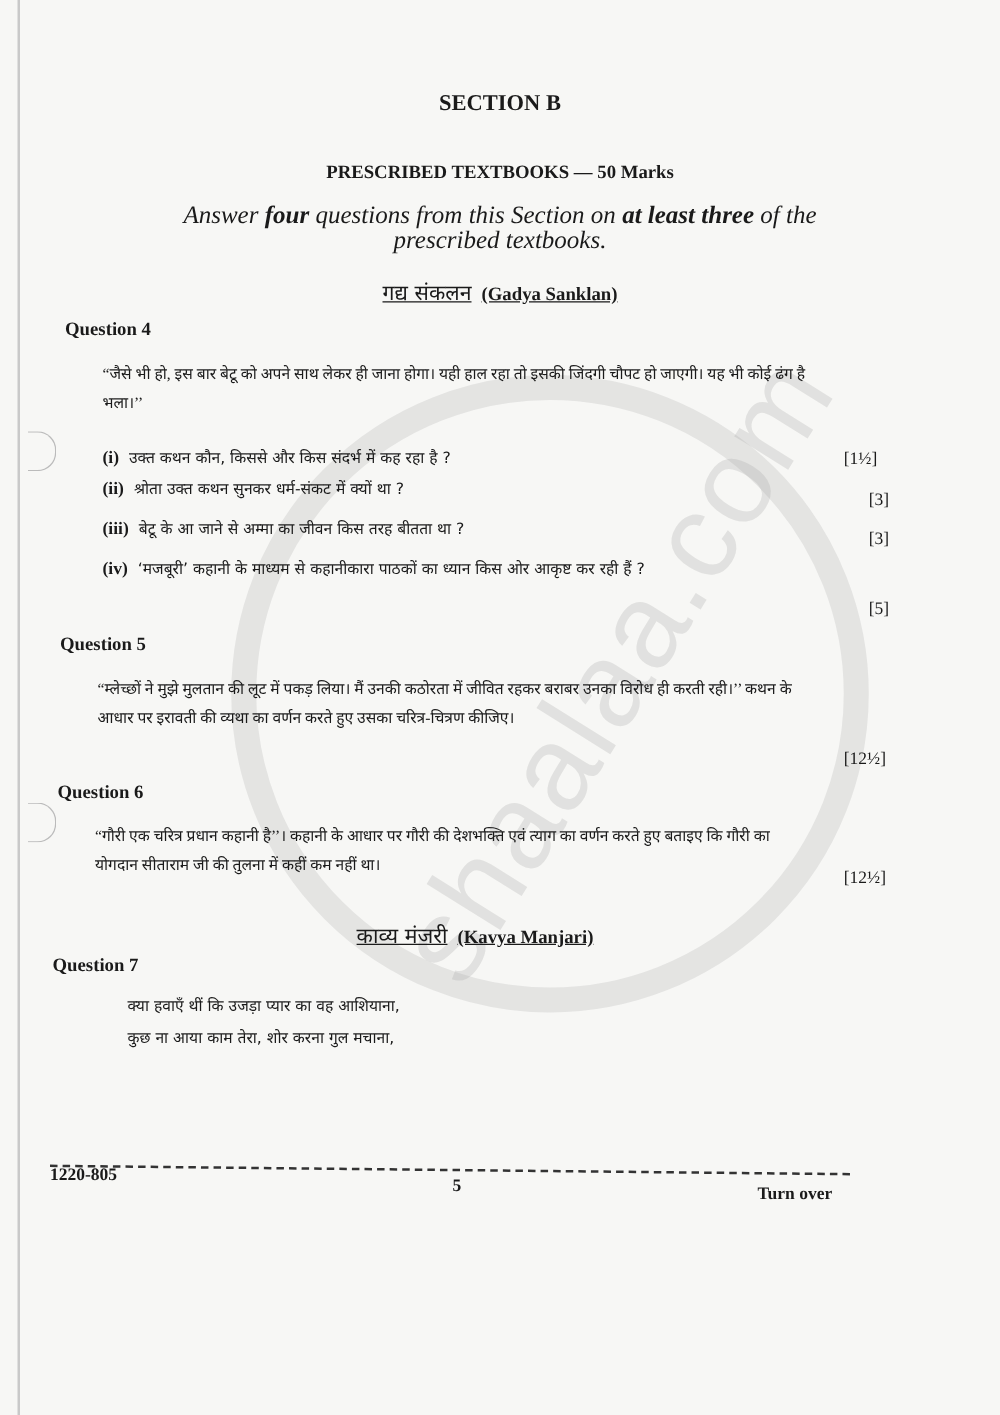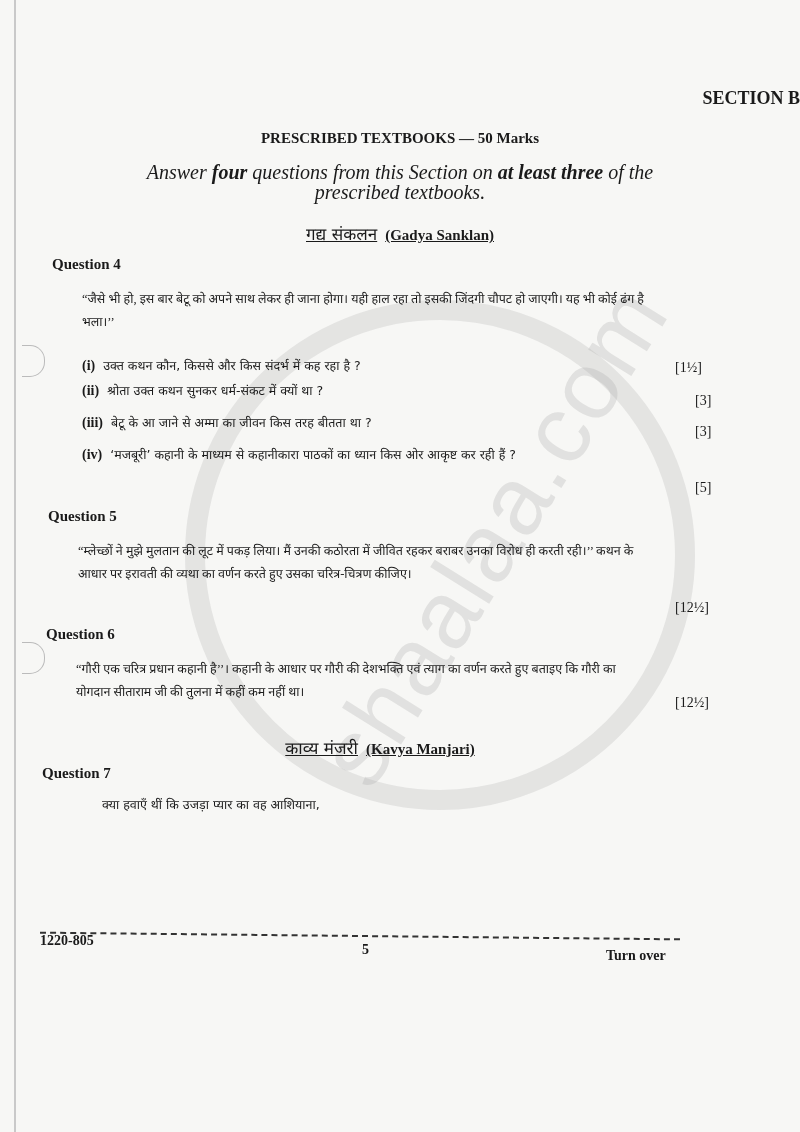--- a/index.html
+++ b/index.html
@@ -13,21 +13,21 @@
   .watermark-circle {
     position: absolute; left: 185px; top: 300px; width: 470px; height: 470px;
     border: 20px solid rgba(170,170,170,0.25); border-radius: 50%;
   }
   .watermark-text {
     position: absolute; left: 210px; top: 480px; font-family: "Liberation Sans", sans-serif;
     font-size: 96px; color: rgba(170,170,170,0.28); transform: rotate(-58deg);
     transform-origin: center; white-space: nowrap; letter-spacing: 2px;
   }
   .abs { position: absolute; }
-  .section-title { left: 0; width: 800px; top: 88px; text-align: right; font-family: "Liberation Serif", serif; font-weight: bold; font-size: 18px; }
+  .section-title { left: 0; width: 800px; top: 72px; text-align: center; font-family: "Liberation Serif", serif; font-weight: bold; font-size: 18px; }
   .subtitle { left: 0; width: 800px; top: 130px; text-align: center; font-family: "Liberation Serif", serif; font-weight: bold; font-size: 15px; }
   .instr { left: 140px; width: 520px; top: 162px; text-align: center; font-family: "Liberation Serif", serif; font-style: italic; font-size: 20px; line-height: 20px; }
   .instr b { font-style: italic; }
   .book-head { left: 0; width: 800px; text-align: center; font-size: 17px; text-decoration: underline; }
   .book-head .en { font-family: "Liberation Serif", serif; font-weight: bold; font-size: 15px; margin-left: 8px; }
   .qlabel { font-family: "Liberation Serif", serif; font-weight: bold; font-size: 15px; }
   .para { font-family: Liberation Serif, serif; font-size: 12.5px; line-height: 23px; width: 560px; }
   .sub { font-family: "DejaVu Sans", sans-serif; font-size: 12.5px; }
   .sub .num { font-family: "Liberation Serif", serif; font-weight: bold; font-size: 14px; margin-right: 8px; }
   .marks { font-family: "Liberation Serif", serif; font-weight: normal; font-size: 14px; position: absolute; margin-left: 23px; }
@@ -72,18 +72,19 @@
 <div class="abs para" style="left:76px;top:658px;width:565px">“गौरी एक चरित्र प्रधान कहानी है’’। कहानी के आधार पर गौरी की देशभक्ति एवं त्याग का वर्णन करते हुए बताइए कि गौरी का योगदान सीताराम जी की तुलना में कहीं कम नहीं था।</div>
 <div class="marks" style="left:652px;top:695px">[12½]</div>
 
 <div class="abs book-head" style="top:736px;left:-20px">
   <span>काव्य मंजरी</span><span class="en">(Kavya Manjari)</span>
 </div>
 
 <div class="abs qlabel" style="left:42px;top:765px">Question 7</div>
 <div class="abs poem" style="left:102px;top:792px">
   <div>क्या हवाएँ थीं कि उजड़ा प्यार का वह आशियाना,</div>
+  <div>कुछ ना आया काम तेरा, शोर करना गुल मचाना,</div>
 </div>
 
 <div class="footer-line"></div>
 <div class="abs foot" style="left:40px;top:933px">1220-805</div>
 <div class="abs foot" style="left:362px;top:942px">5</div>
 <div class="abs foot" style="left:606px;top:948px">Turn over</div>
 
 </body></html>

